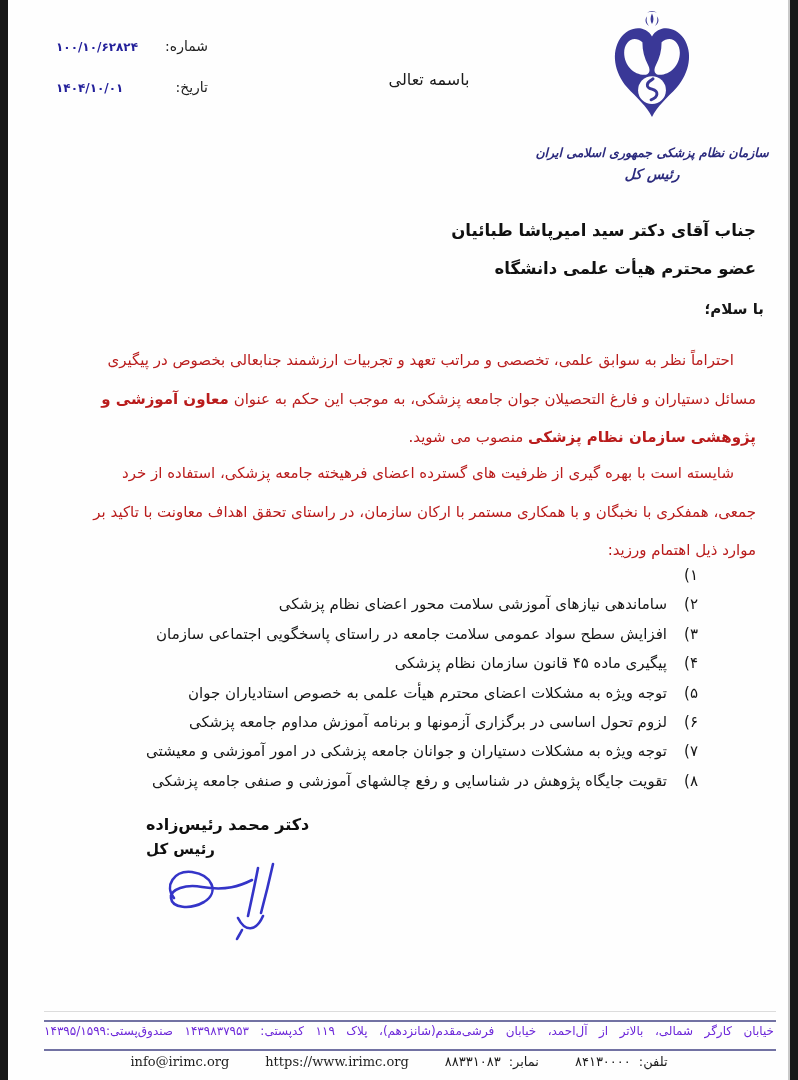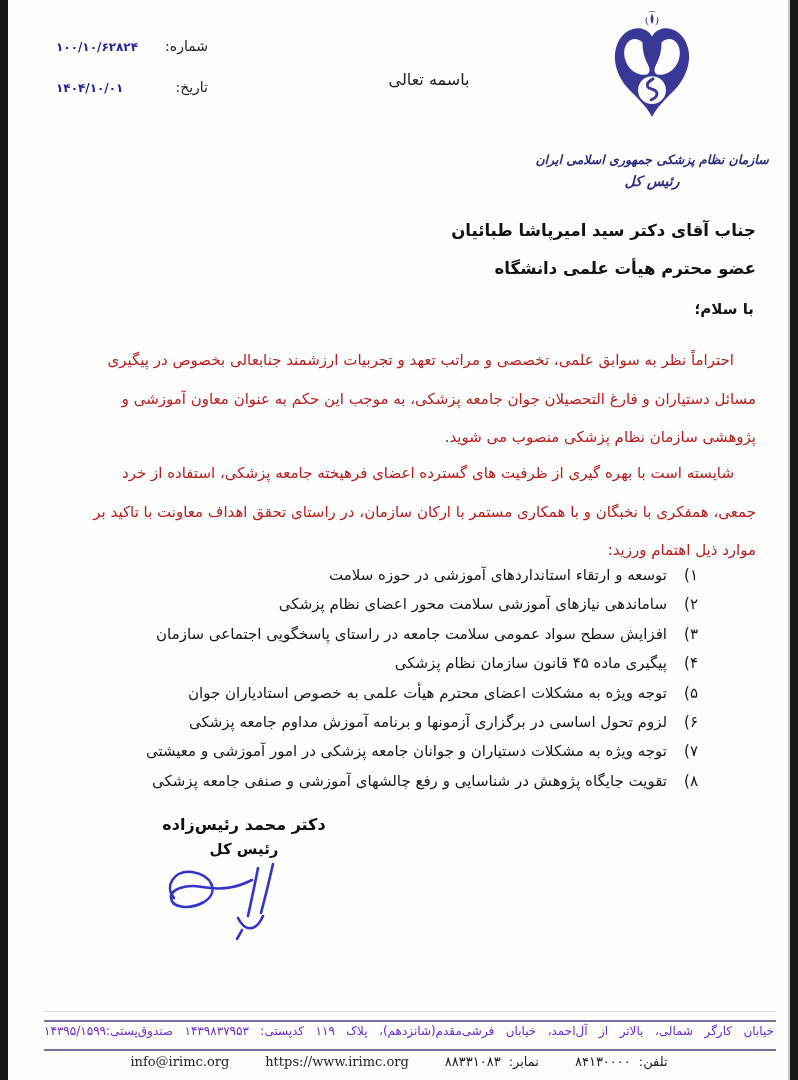--- a/index.html
+++ b/index.html
@@ -17,43 +17,43 @@
   .h-meta { position:absolute; top:38px; left:56px; width:152px; direction:rtl; }
   .h-meta .row { display:flex; justify-content:space-between; align-items:baseline; margin-bottom:25px; }
   .h-meta .lbl { font-size:14px; color:#222; }
   .h-meta .val { font-size:12px; font-weight:bold; color:#24219b; direction:ltr; letter-spacing:.5px; }
 
   .besmele { position:absolute; top:70px; left:324px; width:210px; text-align:center; font-size:16px; color:#1a1a1a; }
 
   
   .logo-block { position:absolute; top:10px; right:24px; width:244px; display:flex; flex-direction:column; align-items:center; }
   .logo-block svg.mark { display:block; }
-  .org-name { margin-top:20px; font-size:12.5px; font-weight:bold; font-style:italic; color:#2c2b7e; white-space:nowrap; direction:rtl; }
+  .org-name { margin-top:13px; font-size:12.5px; font-weight:bold; font-style:italic; color:#2c2b7e; white-space:nowrap; direction:rtl; }
   .org-role { margin-top:6px; font-size:14px; font-weight:bold; font-style:italic; color:#2c2b7e; direction:rtl; }
 
   
   .recipient { position:absolute; top:212px; right:42px; direction:rtl; text-align:right; font-weight:bold; font-size:16.5px; line-height:38px; color:#111; }
 
-  .salutation { position:absolute; top:300px; right:44px; direction:rtl; font-size:15px; font-weight:600; color:#151515; }
+  .salutation { position:absolute; top:300px; right:34px; direction:rtl; font-size:15px; font-weight:600; color:#151515; }
 
   
   .para { position:absolute; right:42px; left:44px; direction:rtl; text-align:right; font-size:15px; line-height:38.5px; color:#b91c1c; }
   .para .line { white-space:nowrap; }
   .para .indent { padding-right:22px; }
-  .para .b { font-weight:normal; }
+  .para .b { font-weight:bold; }
   .para1 { top:341px; }
   .para2 { top:454px; }
 
   
   .duties { position:absolute; top:566px; right:100px; direction:rtl; font-size:15px; color:#161616; }
   .duties .li { display:flex; gap:13px; align-items:baseline; height:29.4px; white-space:nowrap; }
   .duties .num { min-width:18px; }
 
   
-  .sig-block { position:absolute; top:813px; left:146px; width:196px; text-align:center; direction:rtl; font-weight:bold; color:#0f0f0f; }
+  .sig-block { position:absolute; top:813px; left:146px; width:196px; text-align:left; direction:rtl; font-weight:bold; color:#0f0f0f; }
   .sig-name { font-size:16px; line-height:24px; }
   .sig-title { font-size:15px; line-height:24px; }
   .sig-ink { position:absolute; top:858px; left:152px; }
 
   
   .f-rule { position:absolute; left:44px; right:22px; height:2px; background:#7272a3; }
   .f-rule-ghost { position:absolute; left:44px; right:22px; height:1px; background:#dcdcdc; top:1011px; }
   .f-rule1 { top:1020px; }
   .f-rule2 { top:1049px; }
   .f-address { position:absolute; top:1024px; left:44px; right:24px; direction:rtl; font-size:12px; color:#6d28d9;
@@ -125,21 +125,20 @@
 
   <div class="para para2">
     <div class="line indent">شایسته است با بهره گیری از ظرفیت های گسترده اعضای فرهیخته جامعه پزشکی، استفاده از خرد</div>
     <div class="line">جمعی، همفکری با نخبگان و با همکاری مستمر با ارکان سازمان، در راستای تحقق اهداف معاونت با تاکید بر</div>
     <div class="line">موارد ذیل اهتمام ورزید:</div>
   </div>
 
   <div class="duties">
     <div class="li">
         <span class="num">۱)</span>
-        <span>توسعه و ارتقاء استانداردهای آموزشی در حوزه سلامت</span>
       </div>
     <div class="li">
         <span class="num">۲)</span>
         <span>ساماندهی نیازهای آموزشی سلامت محور اعضای نظام پزشکی</span>
       </div>
     <div class="li">
         <span class="num">۳)</span>
         <span>افزایش سطح سواد عمومی سلامت جامعه در راستای پاسخگویی اجتماعی سازمان</span>
       </div>
     <div class="li">

